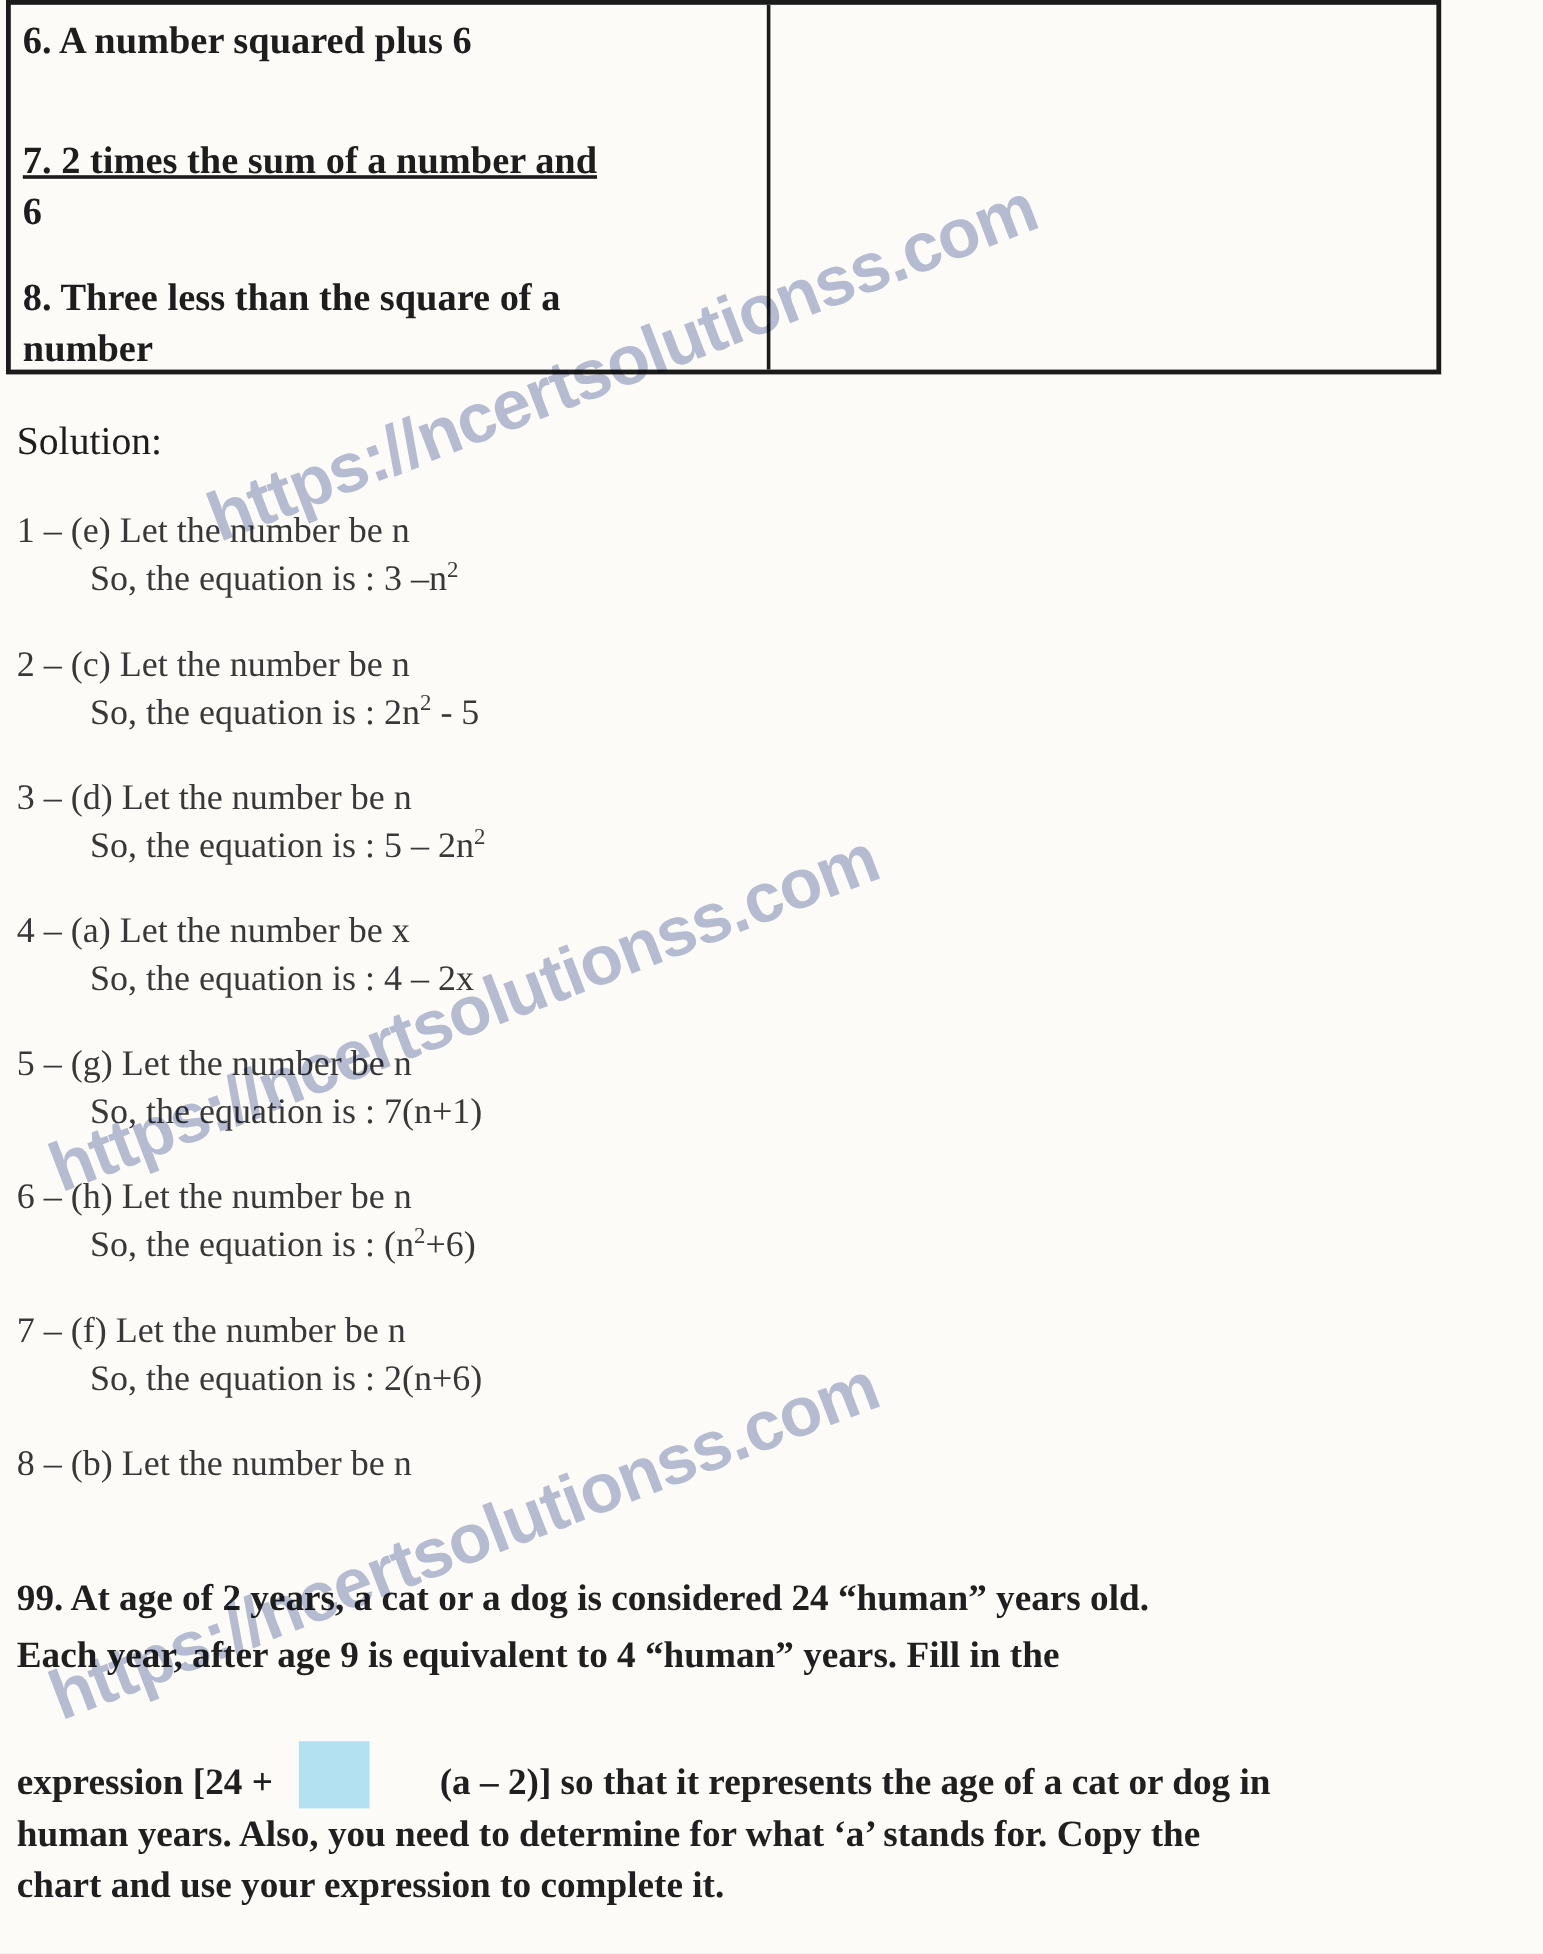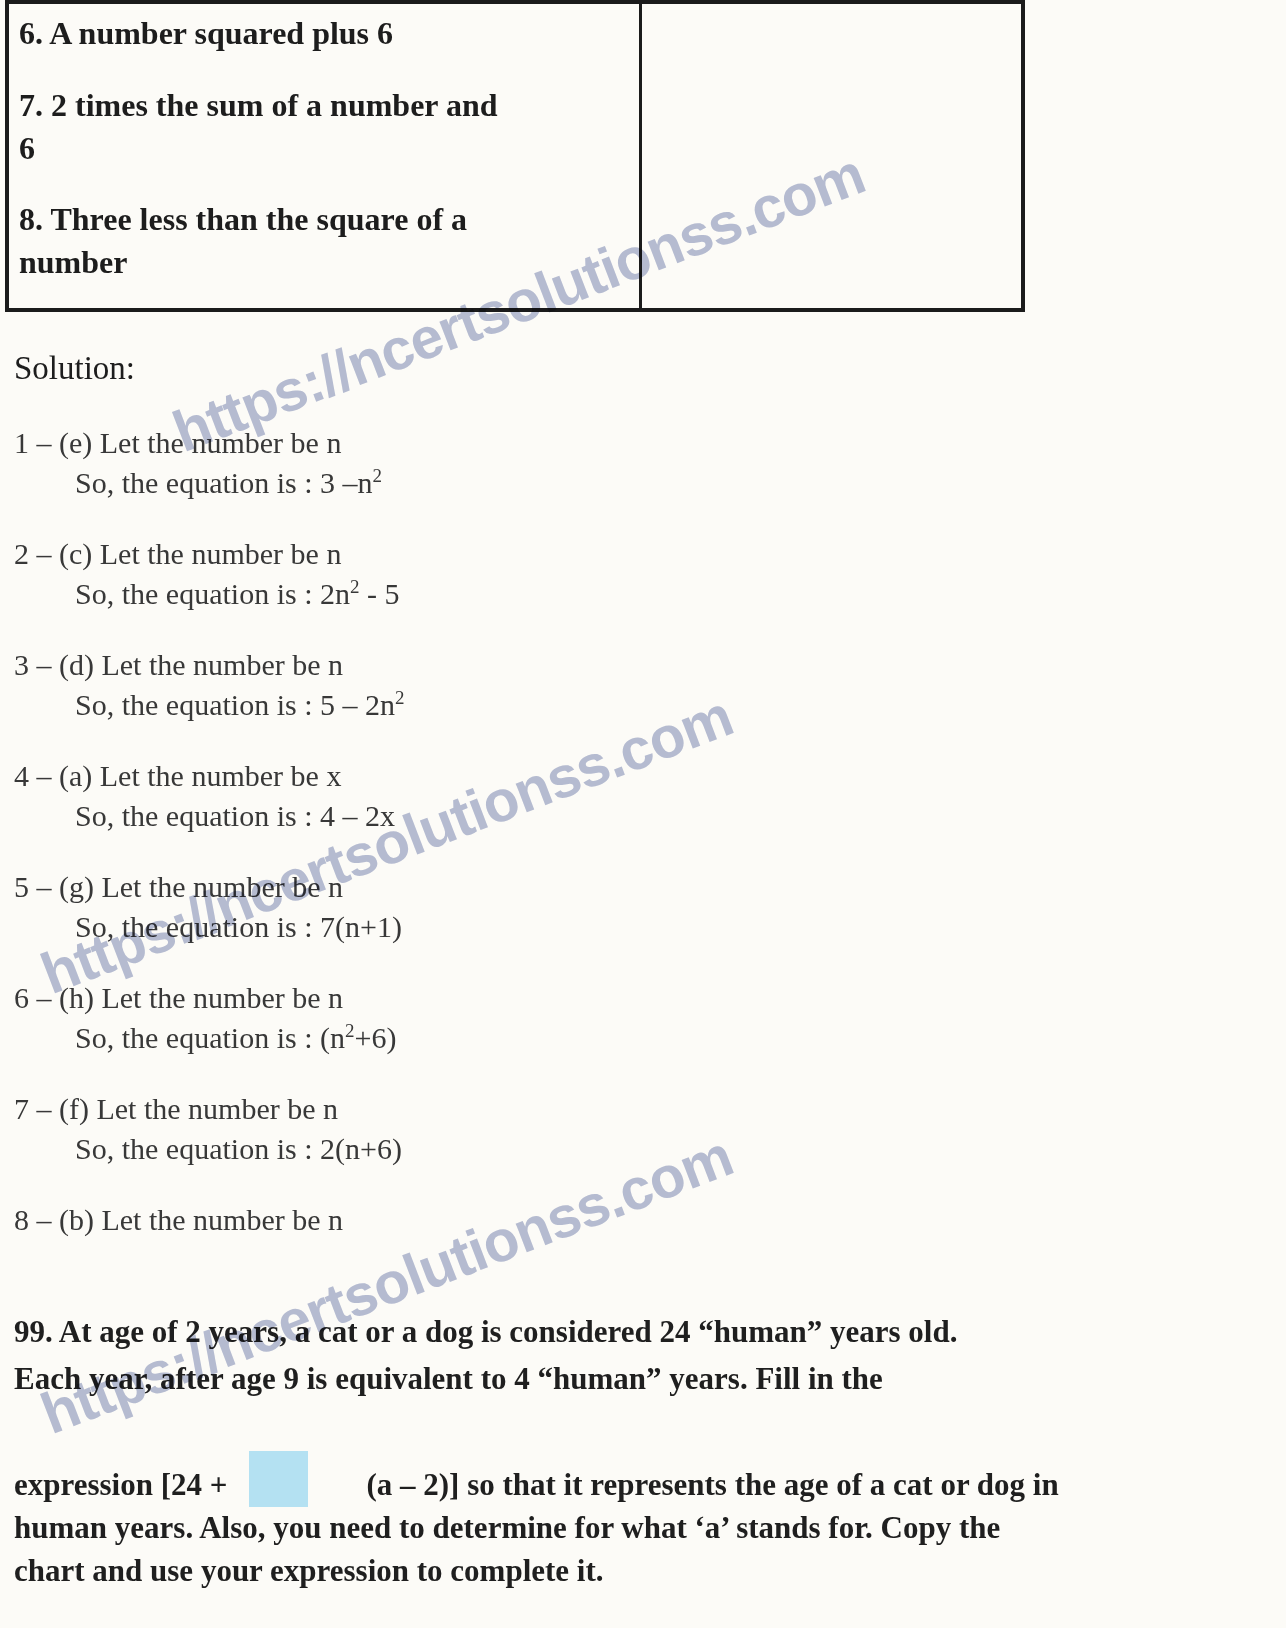--- a/index.html
+++ b/index.html
@@ -27,36 +27,36 @@
     pointer-events:none;
   }
   .wm1{left:188px;top:398px;}
   .wm2{left:56px;top:940px;}
   .wm3{left:56px;top:1380px;}
   
   .content{position:relative;z-index:1;}
   
   .qtable{
     position:absolute;left:5px;top:0;
-    width:1020px;height:312px;
+    width:1196px;height:312px;
     border:4px solid #1b1b1b;
     box-sizing:border-box;
     display:flex;
   }
   .cell-left{
     width:633px;box-sizing:border-box;
     border-right:3px solid #1b1b1b;
     padding:8px 10px 0 10px;
   }
   .cell-right{flex:1;}
   .trow{
     font-weight:bold;font-size:32px;line-height:43px;
     color:#1d1d1d;white-space:nowrap;
   }
-  .trow.gap1{margin-top:29px;}
+  .trow.gap1{margin-top:57px;text-decoration:underline;}
   .trow.gap2{margin-top:28px;}
   
   .sol-heading{
     position:absolute;left:14px;top:346px;
     font-weight:normal;font-size:33px;line-height:44px;
     color:#1d1d1d;white-space:nowrap;
   }
   
   .sol-list{position:absolute;left:14px;top:423px;}
   .sol-block{margin-bottom:31px;}

